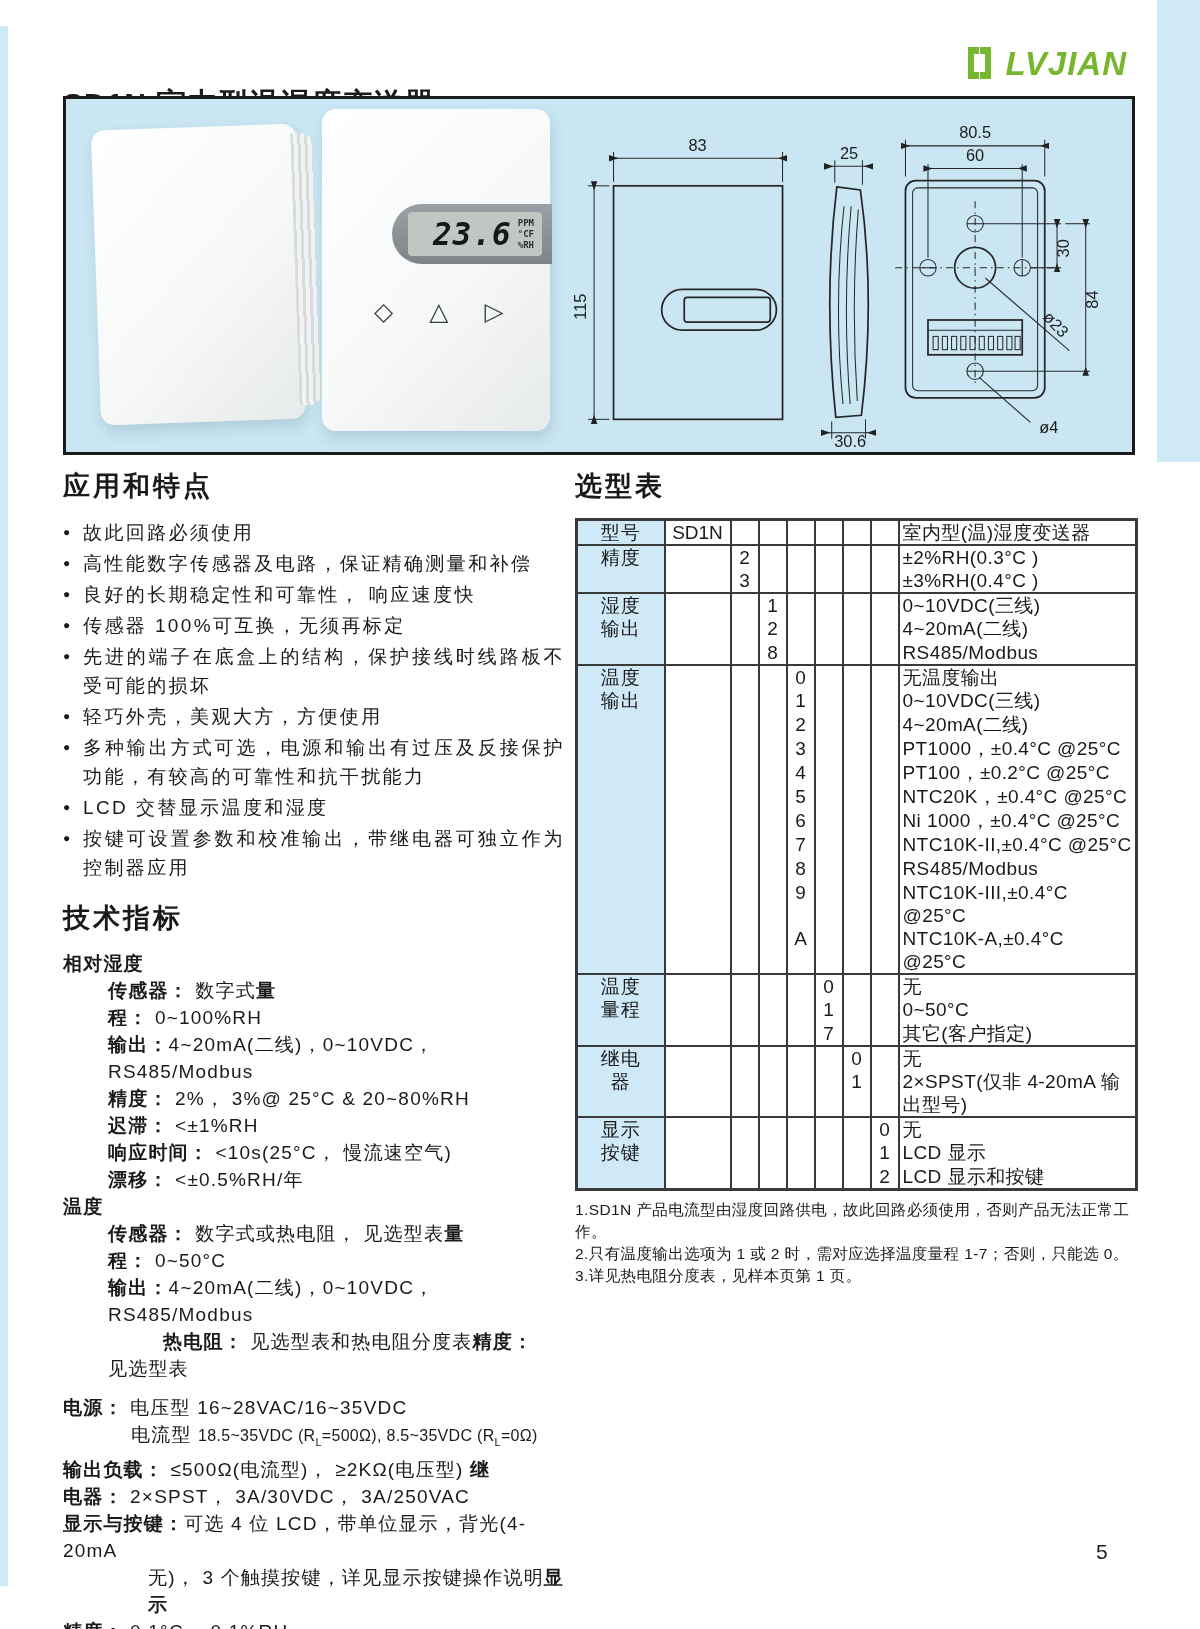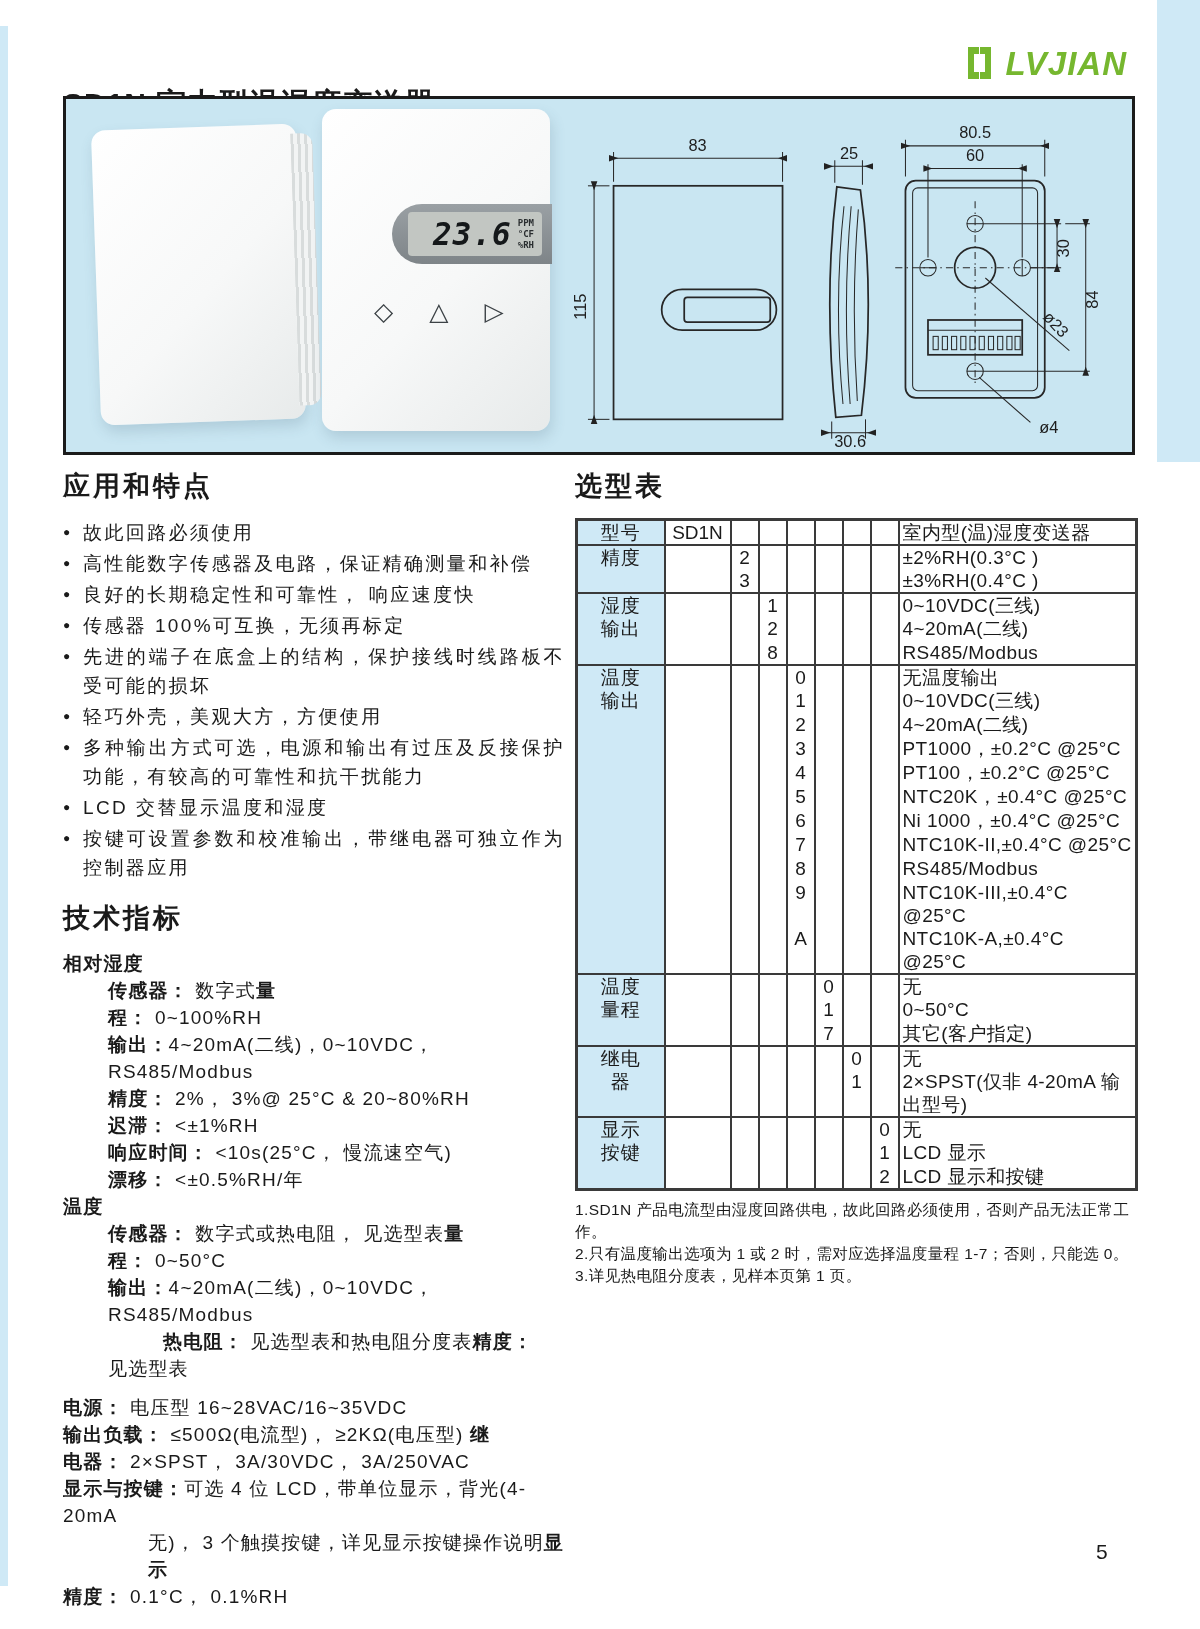--- a/index.html
+++ b/index.html
@@ -229,20 +229,21 @@
           <div class="spec-line ind1"><span class="b ">迟滞：</span><span>  &lt;±1%RH</span></div>
           <div class="spec-line ind1"><span class="b ">响应时间：</span><span>  &lt;10s(25°C， 慢流速空气)</span></div>
           <div class="spec-line ind1"><span class="b ">漂移：</span><span>  &lt;±0.5%RH/年</span></div>
           <div class="spec-line"><span class="b ">温度</span></div>
           <div class="spec-line ind1"><span class="b ">传感器：</span><span>  数字式或热电阻， 见选型表</span><span class="b ">量</span></div>
           <div class="spec-line ind1"><span class="b ">程：</span><span>  0~50°C</span></div>
           <div class="spec-line ind1"><span class="b ">输出：</span><span>4~20mA(二线)，0~10VDC，RS485/Modbus</span></div>
           <div class="spec-line ind4"><span class="b ">热电阻：</span><span> 见选型表和热电阻分度表</span><span class="b ">精度：</span></div>
           <div class="spec-line ind1"><span>见选型表</span></div>
           <div class="spec-line gap"><span class="b ">电源：</span><span>   电压型 16~28VAC/16~35VDC</span></div>
+          <div class="spec-line ind2"><span>电流型 </span><span class="sm ">18.5~35VDC (R</span><span class="sm sub">L</span><span class="sm ">=500Ω), 8.5~35VDC (R</span><span class="sm sub">L</span><span class="sm ">=0Ω)</span></div>
           <div class="spec-line"><span class="b ">输出负载：</span><span>  ≤500Ω(电流型)，  ≥2KΩ(电压型) </span><span class="b ">继</span></div>
           <div class="spec-line"><span class="b ">电器：</span><span>  2×SPST，  3A/30VDC，  3A/250VAC</span></div>
           <div class="spec-line"><span class="b ">显示与按键：</span><span>可选 4 位 LCD，带单位显示，背光(4-20mA</span></div>
           <div class="spec-line ind3"><span>无)， 3 个触摸按键，详见显示按键操作说明</span><span class="b ">显示</span></div>
           <div class="spec-line"><span class="b ">精度：</span><span>  0.1°C，  0.1%RH</span></div>
         </div>
     </div>
   </div>
 
   <div class="right-col">
@@ -355,21 +356,21 @@
             <td class="desc">4~20mA(二线)</td>
           </tr>
           <tr>
             <td class="model"></td>
             <td class="code"></td>
             <td class="code"></td>
             <td class="code">3</td>
             <td class="code"></td>
             <td class="code"></td>
             <td class="code"></td>
-            <td class="desc">PT1000，±0.2°C @25°C</td>
+            <td class="desc">PT1000，±0.4°C @25°C</td>
           </tr>
           <tr>
             <td class="model"></td>
             <td class="code"></td>
             <td class="code"></td>
             <td class="code">4</td>
             <td class="code"></td>
             <td class="code"></td>
             <td class="code"></td>
             <td class="desc">PT100，±0.2°C @25°C</td>

